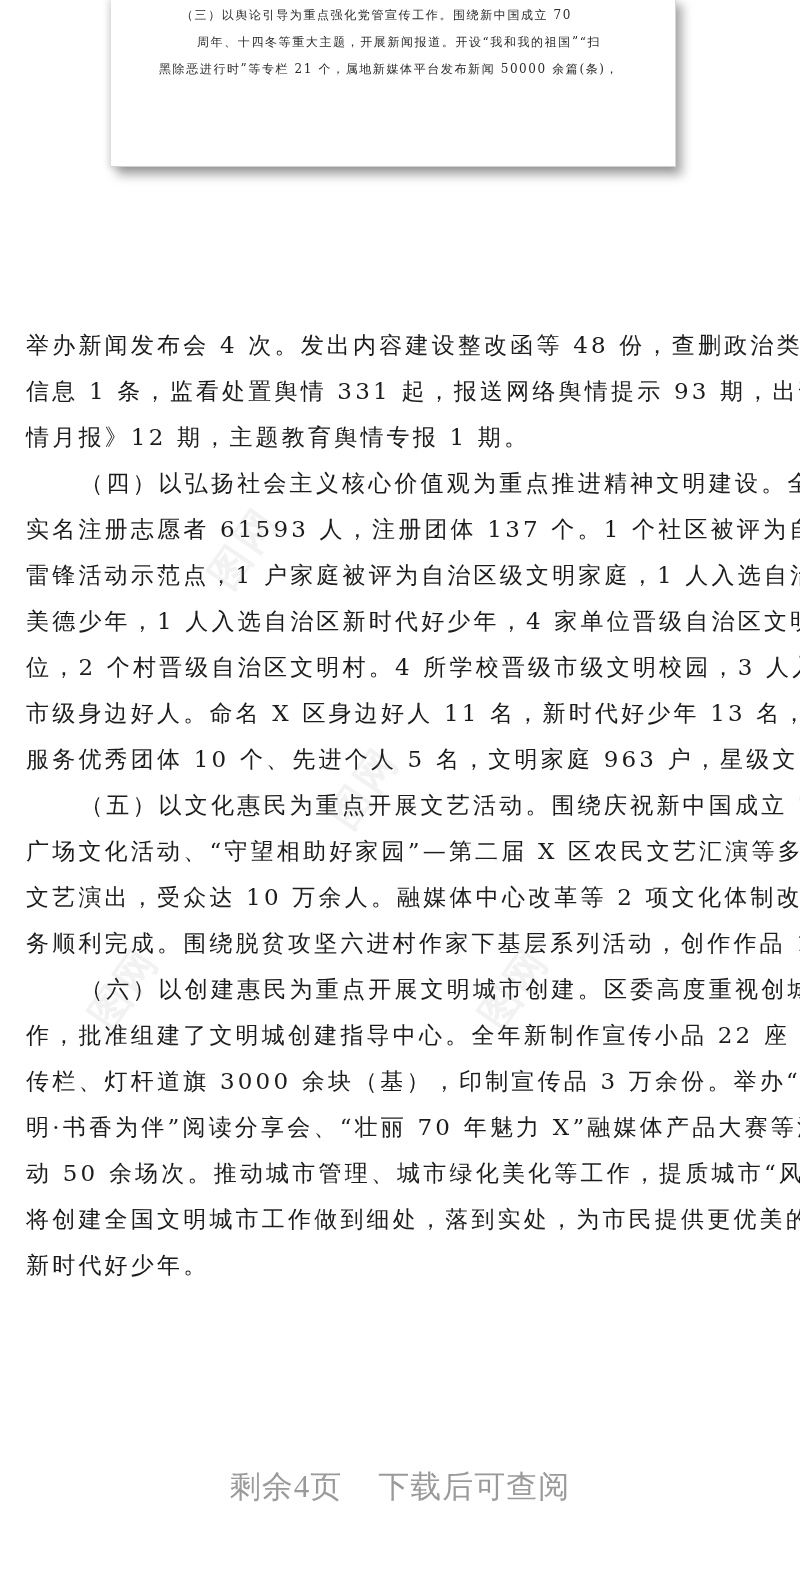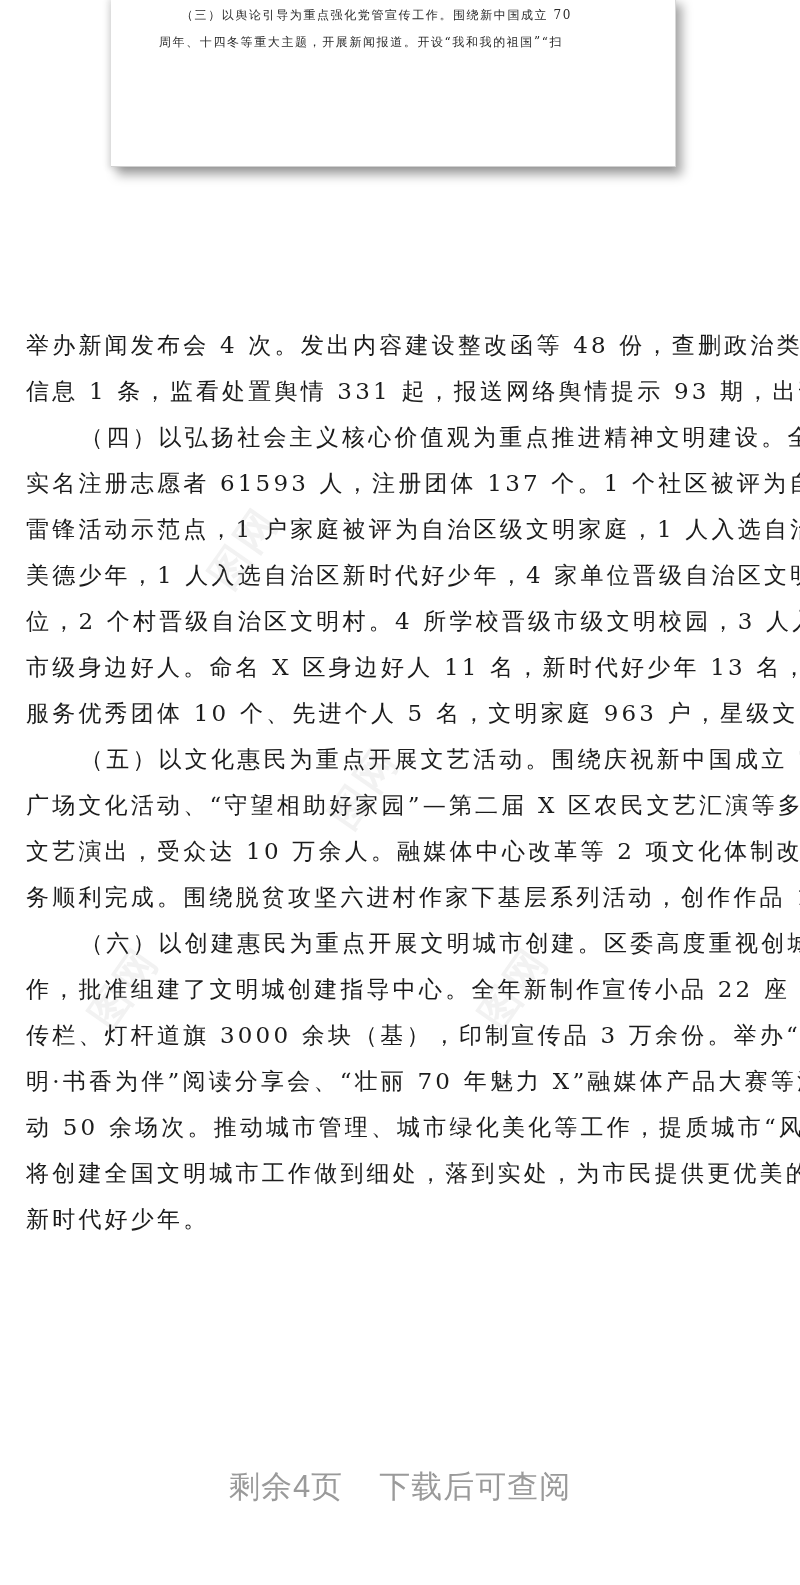--- a/index.html
+++ b/index.html
@@ -57,38 +57,40 @@
       transform: rotate(-55deg);
       pointer-events: none;
       letter-spacing: 4px;
     }
     .footer-cta {
       position: absolute;
       left: 0;
       top: 1466px;
       width: 800px;
       text-align: center;
-      font-family: Liberation Sans, sans-serif;
+      font-family: Liberation Serif, serif;
       font-size: 31px;
       color: #9a9a9a;
       letter-spacing: 1px;
     }
     .footer-cta .gap { display: inline-block; width: 36px; }
   </style>
 </head>
 <body>
 
 <div class="preview-card">
   <div class="card-line" style="top:10px; left:70px;">（三）以舆论引导为重点强化党管宣传工作。围绕新中国成立 70</div>
-  <div class="card-line" style="top:37px; left:48px;">周年、十四冬等重大主题，开展新闻报道。开设“我和我的祖国”“扫</div>
+  <div class="card-line" style="top:37px; left:48px;text-align:center;">周年、十四冬等重大主题，开展新闻报道。开设“我和我的祖国”“扫</div>
+  <div class="card-line" style="top:64px; left:48px;">黑除恶进行时”等专栏 21 个，属地新媒体平台发布新闻 50000 余篇(条)，</div>
 </div>
 
 <div class="body-text">
   <div class="body-line">举办新闻发布会 4 次。发出内容建设整改函等 48 份，查删政治类有害</div>
   <div class="body-line">信息 1 条，监看处置舆情 331 起，报送网络舆情提示 93 期，出刊《舆</div>
+  <div class="body-line">情月报》12 期，主题教育舆情专报 1 期。</div>
   <div class="body-line indent">（四）以弘扬社会主义核心价值观为重点推进精神文明建设。全年</div>
   <div class="body-line">实名注册志愿者 61593 人，注册团体 137 个。1 个社区被评为自治区学</div>
   <div class="body-line">雷锋活动示范点，1 户家庭被评为自治区级文明家庭，1 人入选自治区</div>
   <div class="body-line">美德少年，1 人入选自治区新时代好少年，4 家单位晋级自治区文明单</div>
   <div class="body-line">位，2 个村晋级自治区文明村。4 所学校晋级市级文明校园，3 人入选</div>
   <div class="body-line">市级身边好人。命名 X 区身边好人 11 名，新时代好少年 13 名，志愿</div>
   <div class="body-line">服务优秀团体 10 个、先进个人 5 名，文明家庭 963 户，星级文明户 169</div>
   <div class="body-line indent">（五）以文化惠民为重点开展文艺活动。围绕庆祝新中国成立 70</div>
   <div class="body-line">广场文化活动、“守望相助好家园”—第二届 X 区农民文艺汇演等多场</div>
   <div class="body-line">文艺演出，受众达 10 万余人。融媒体中心改革等 2 项文化体制改革任</div>

